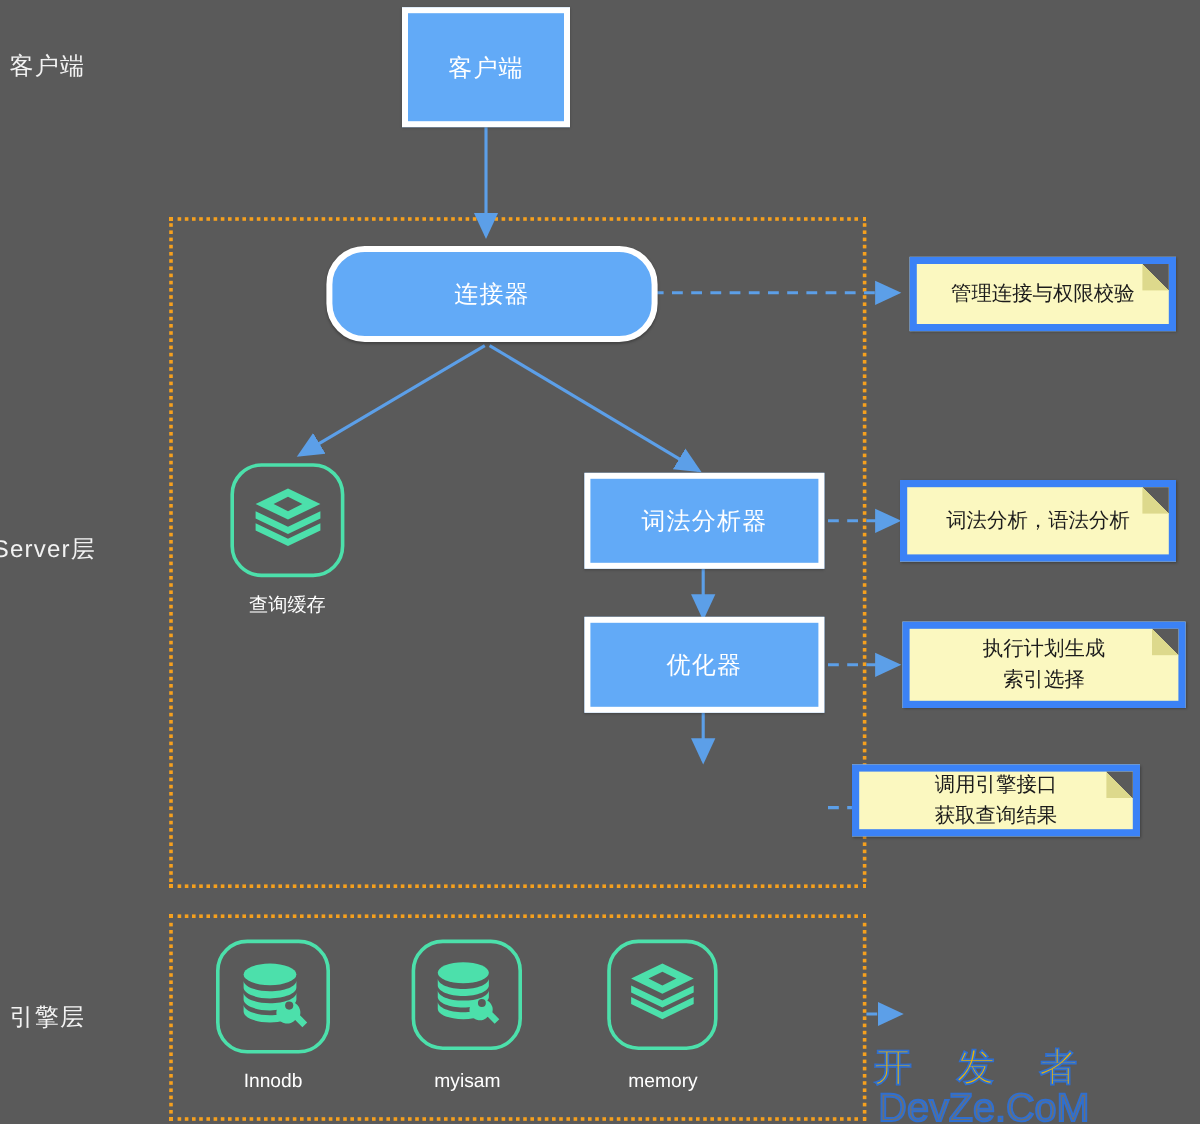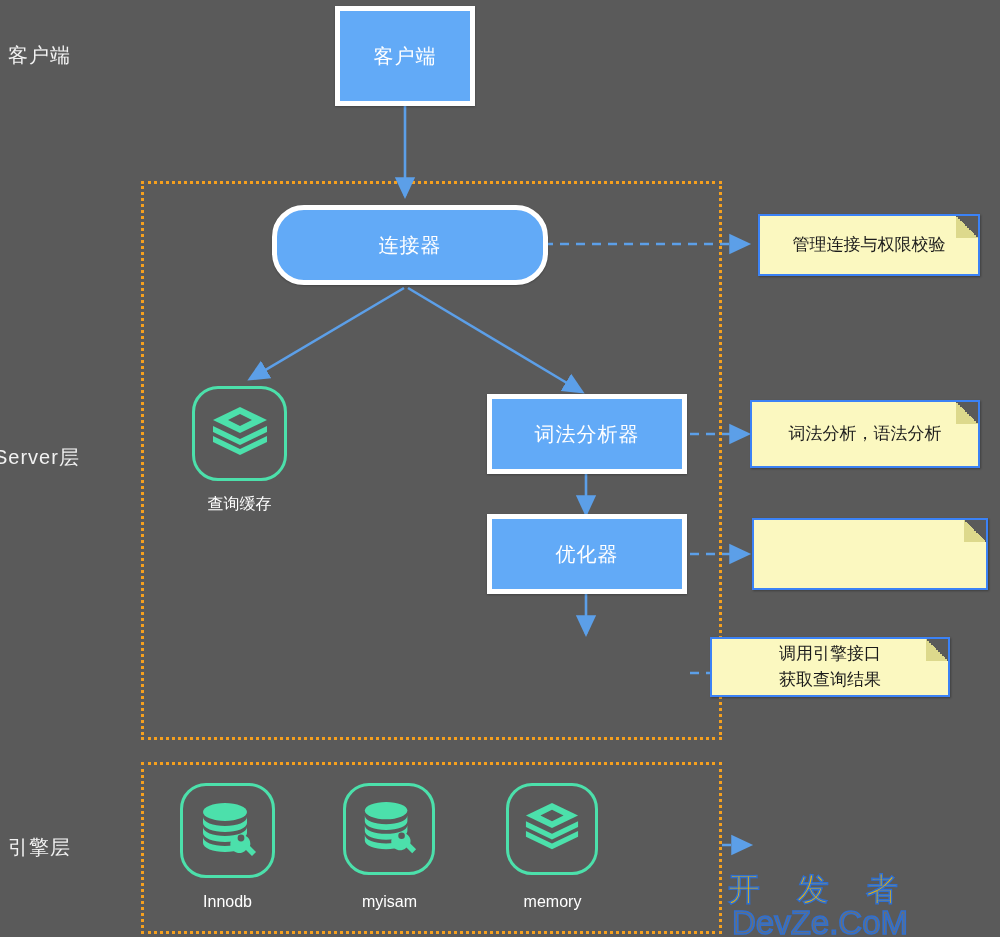--- a/index.html
+++ b/index.html
@@ -47,21 +47,21 @@
     position: absolute;
     background: #fbf8c0;
     color: #1b1b1b;
     font-size: 17px;
     line-height: 26px;
     text-align: center;
     display: flex;
     align-items: center;
     justify-content: center;
     padding: 4px 10px;
-    border: 2px solid #3b82f6;
+    border: 6px solid #3b82f6;
     box-shadow: 1px 1px 2px rgba(0,0,0,.3);
   }
   .note .fold {
     position: absolute;
     top: 0; right: 0;
     width: 22px; height: 22px;
     background: linear-gradient(225deg, #5a5a5a 0 50%, #ddd98c 50% 100%);
   }
   .note .note-text { position: relative; z-index: 2; white-space: pre-line; }
 
@@ -226,20 +226,22 @@
     <span class="note-text">管理连接与权限校验</span>
   </div>
 
   <div class="note" style="left:750px; top:400px; width:230px; height:68px;">
     <span class="fold"></span>
     <span class="note-text">词法分析，语法分析</span>
   </div>
 
   <div class="note" style="left:752px; top:518px; width:236px; height:72px;">
     <span class="fold"></span>
+    <span class="note-text">执行计划生成
+索引选择</span>
   </div>
 
   <div class="note" style="left:710px; top:637px; width:240px; height:60px;">
     <span class="fold"></span>
     <span class="note-text">调用引擎接口
 获取查询结果</span>
   </div>
 
 
   <div class="watermark">

